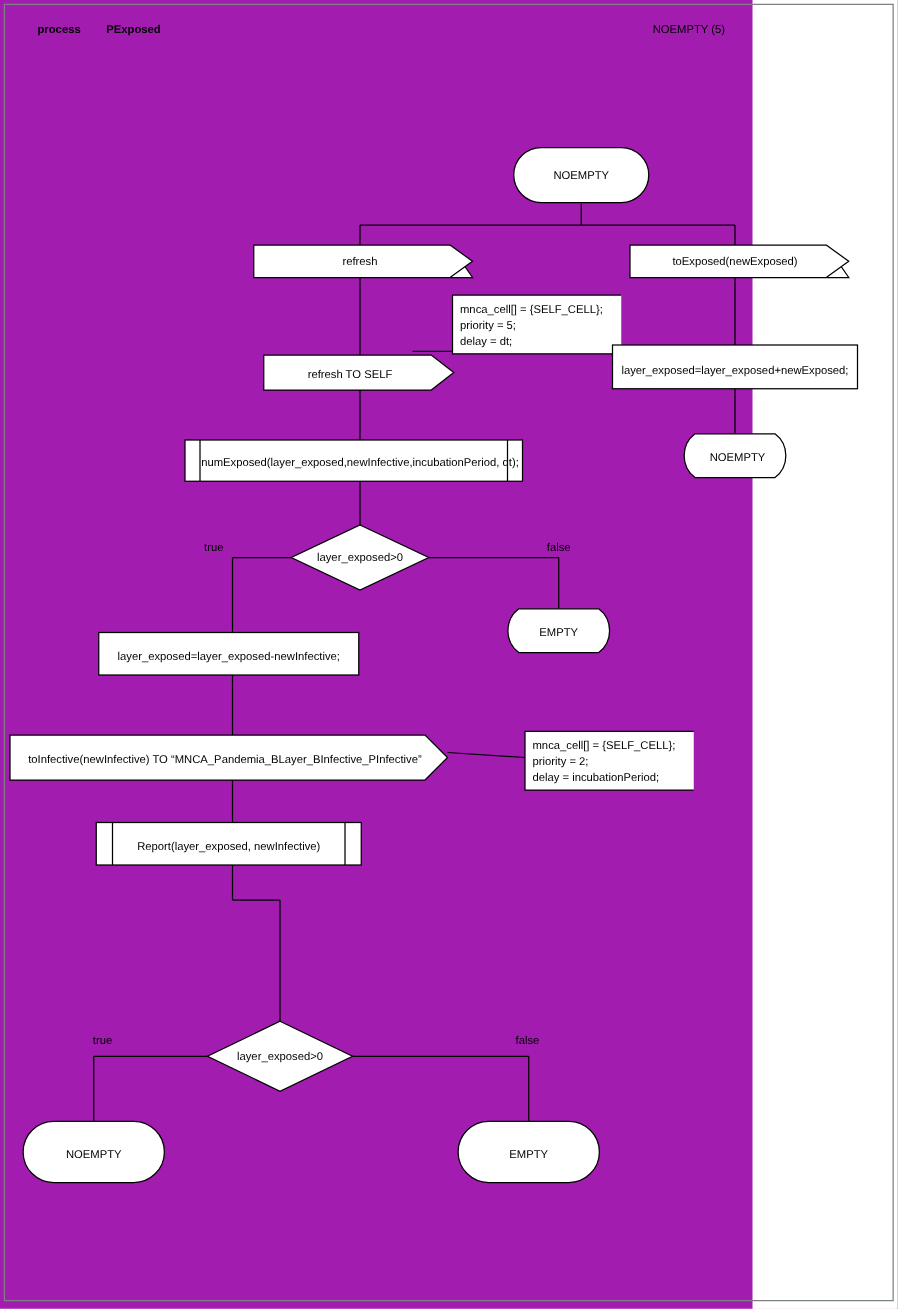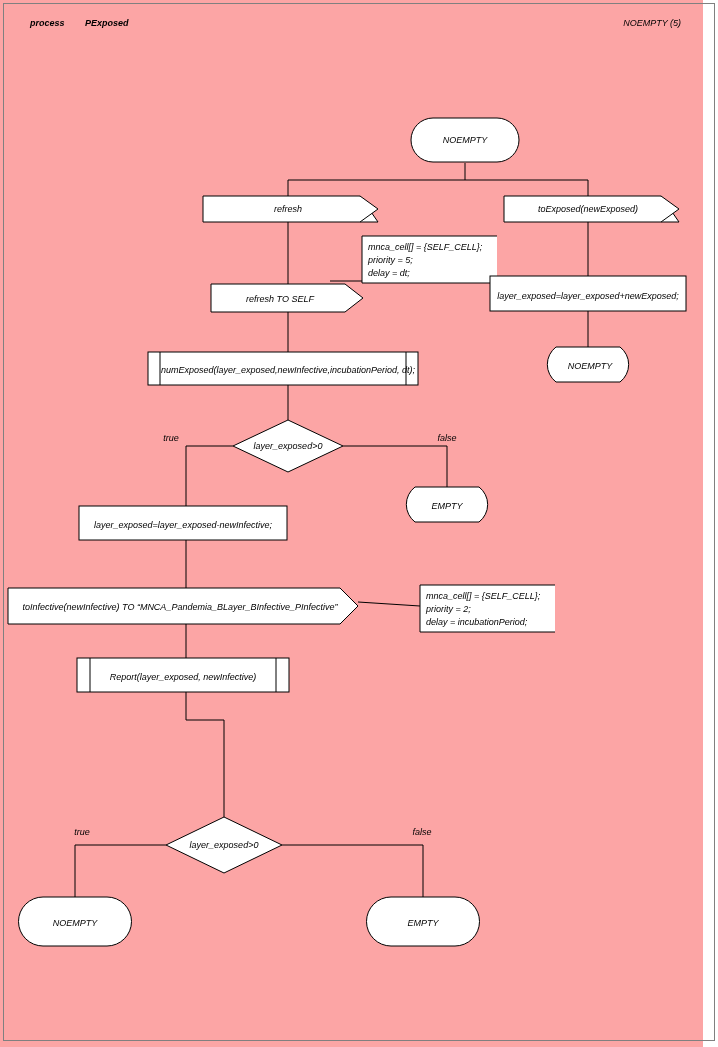--- a/index.html
+++ b/index.html
@@ -8,24 +8,23 @@
     background: #ffffff;
   }
   body {
     width: 718px;
     height: 1047px;
     font-family: "Liberation Sans", sans-serif;
     overflow: hidden;
   }
   #page {
     position: relative;
-    width: 703px;
+    width: 602px;
     height: 1047px;
-    background: #fca5a5;
-    font-style: italic;
+    background: #a21caf;
   }
   #page-frame {
     position: absolute;
     left: 3px;
     top: 3px;
     width: 712px;
     height: 1038px;
     border: 1px solid #808080;
     box-sizing: border-box;
     pointer-events: none;

